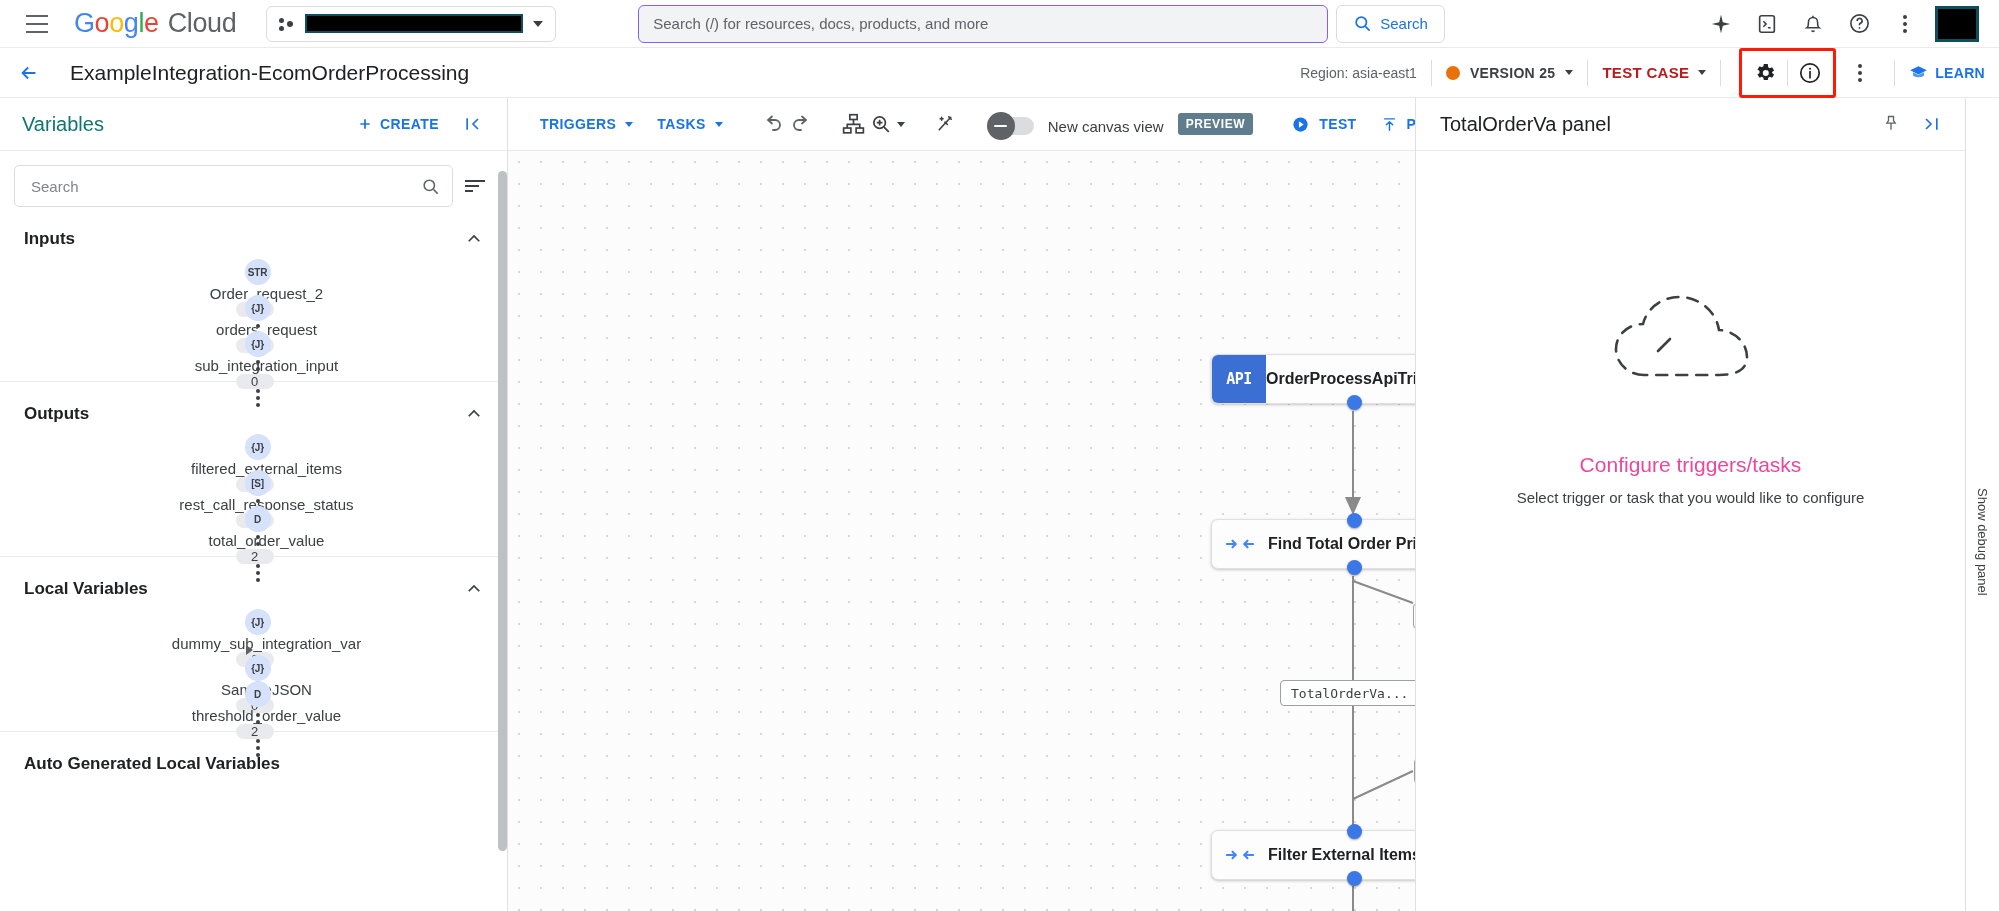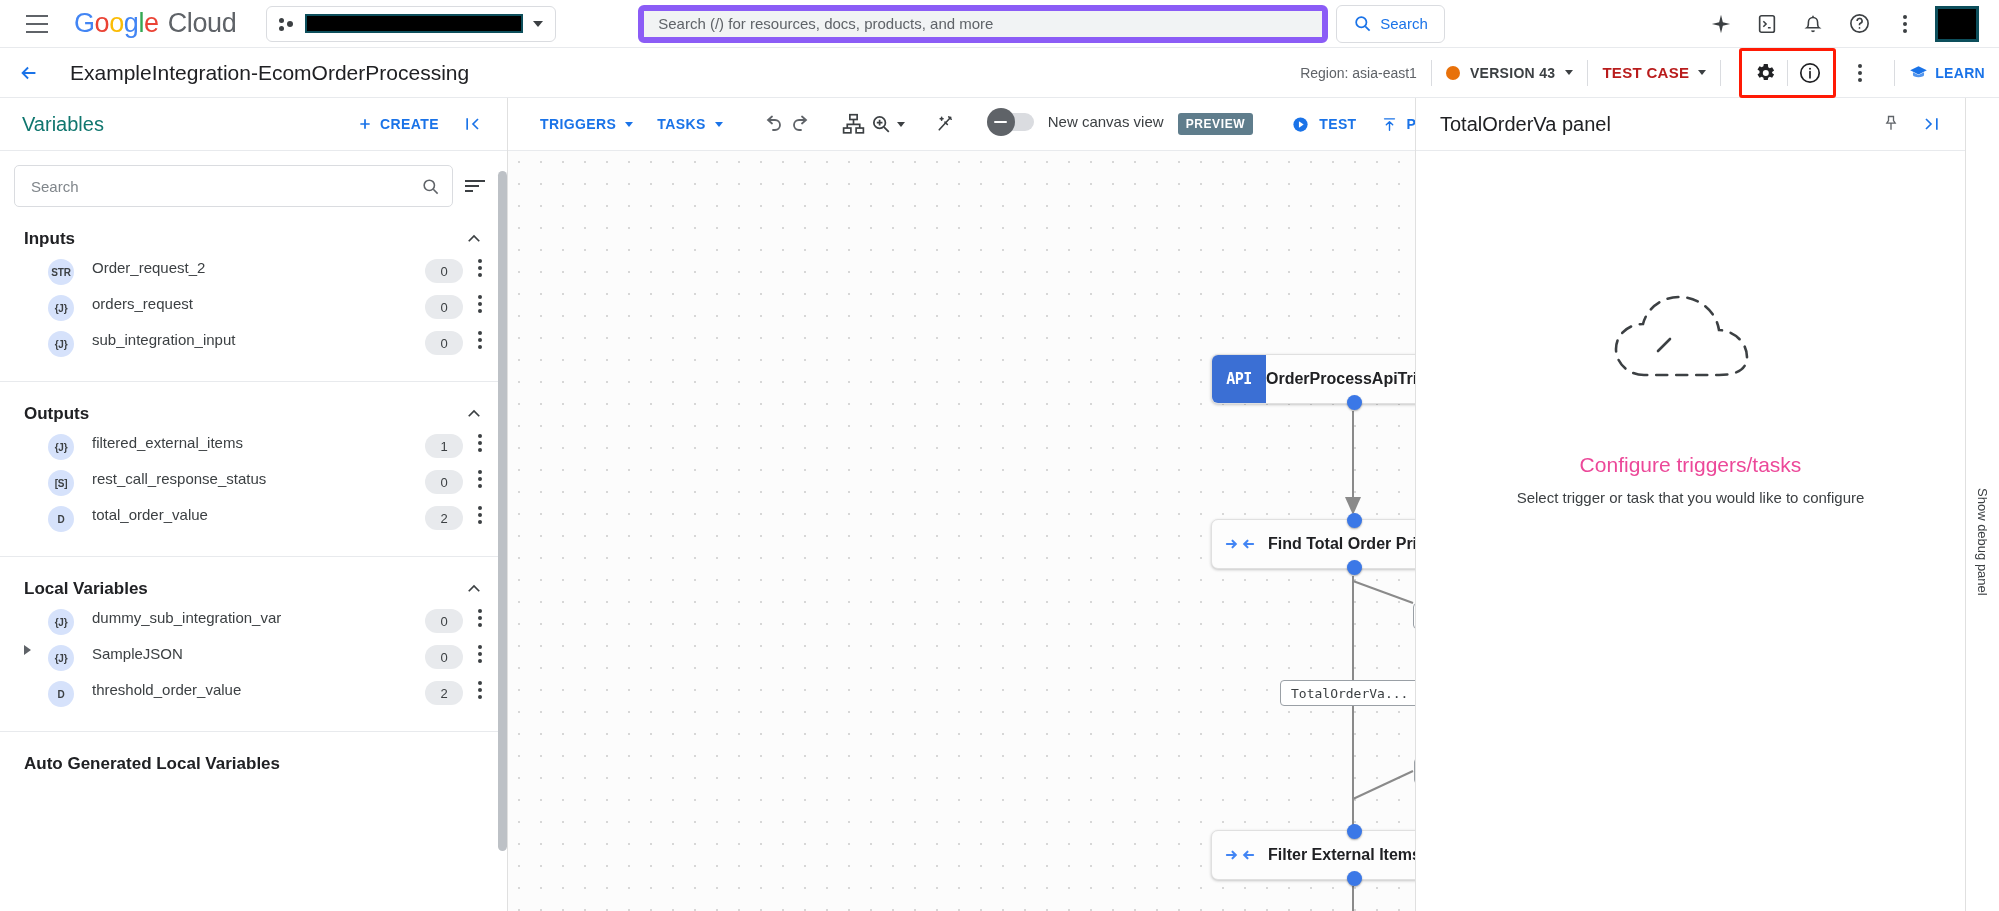--- a/index.html
+++ b/index.html
@@ -40,21 +40,21 @@
   .proj-dots i { position:absolute; background:#3c4043; border-radius:50%; display:block; }
   .proj-dots i:nth-child(1){ width:5px;height:5px; left:0; top:2px;}
   .proj-dots i:nth-child(2){ width:5px;height:5px; left:0; top:10px;}
   .proj-dots i:nth-child(3){ width:6px;height:6px; left:8px; top:5px;}
   .proj-redacted { flex:1; height: 19px; background:#000; border:2px solid #0d4f5c; }
   .caret { width:0;height:0;border-left:5px solid transparent;border-right:5px solid transparent;border-top:6px solid #3c4043; }
 
   .search-box {
     margin-left: 82px;
     flex: 0 1 690px; height: 38px;
-    background: #f1f3f4; border: 6px solid #8b5cf6; border-radius: 6px;
+    background: #f1f3f4; border: 1px solid #8b5cf6; border-radius: 6px;
     display:flex; align-items:center; padding: 0 14px;
     font-size: 15px; color:#5f6368;
   }
   .search-box input { border:none; background:transparent; outline:none; width:100%; font-size:15px; color:#3c4043; font-family:"Liberation Sans",sans-serif; }
   .search-box input::placeholder { color:#5f6368; }
 
   .search-btn {
     height:38px; display:flex; align-items:center; gap:8px;
     padding: 0 16px; margin-left: 8px;
     border:1px solid #dadce0; border-radius:6px;
@@ -114,21 +114,21 @@
   .sort-icon { width:26px;height:26px;display:flex;flex-direction:column;justify-content:center;gap:3px;cursor:pointer; }
   .sort-icon i { display:block; height:2px; background:#3c4043; }
   .sort-icon i:nth-child(1){ width:20px; } .sort-icon i:nth-child(2){ width:14px; } .sort-icon i:nth-child(3){ width:8px; }
 
   .var-section { padding: 0; }
   .sec-header { display:flex; align-items:center; padding: 22px 24px 10px 24px; cursor:pointer; }
   .sec-title { font-size:17px; font-weight:700; color:#202124; }
   .sec-spacer { flex:1; }
   .chev-up { color:#3c4043; font-size:15px; }
 
-  .var-row { display:flex; align-items:flex-start; height:36px; padding: 0 16px 0 24px; cursor:pointer; }
+  .var-row { display:flex; align-items:center; height:36px; padding: 0 16px 0 24px; cursor:pointer;flex-direction:column; }
   .tw { width: 24px; display:flex; align-items:center; }
   .tw .tri { width:0;height:0;border-top:5px solid transparent;border-bottom:5px solid transparent;border-left:7px solid #5f6368; }
   .type-badge {
     width:26px;height:26px;border-radius:50%;background:#d6e2fb;color:#3c4043;
     display:flex;align-items:center;justify-content:center;
     font-size:10px;font-weight:700;letter-spacing:-0.2px; flex:none;
   }
   .var-name { margin-left: 18px; font-size:15px; color:#3c4043; white-space:nowrap; }
   .var-spacer { flex:1; }
   .count-pill {
@@ -143,21 +143,21 @@
 
   
   .canvas { flex:1; position:relative; overflow:hidden; min-width:0; }
   .canvas-toolbar {
     height: 53px; min-height:53px; display:flex; align-items:center;
     border-bottom:1px solid #e8eaed; background:#fff; padding: 0 14px 0 22px; gap: 4px;
   }
   .tb-text { display:flex;align-items:center;gap:9px;color:#1a73e8;font-size:14px;font-weight:600;letter-spacing:.4px;cursor:pointer;padding:7px 10px;border-radius:4px; }
   .tb-icon { width:40px;height:40px;border-radius:50%;display:flex;align-items:center;justify-content:center;cursor:pointer;color:#3c4043; }
   .tb-sep { width:1px;height:28px;background:#dadce0;margin:0 10px; }
-  .toggle-wrap { display:flex; align-items:flex-start; gap:14px; margin-left: 6px; }
+  .toggle-wrap { display:flex; align-items:flex-end; gap:14px; margin-left: 6px; }
   .toggle {
     width: 44px; height: 18px; border-radius: 9px; background: #dadce0; position: relative; cursor:pointer;
   }
   .toggle .knob { position:absolute; left:-3px; top:-5px; width:28px;height:28px;border-radius:50%;background:#5f6368;
     display:flex;align-items:center;justify-content:center; }
   .toggle .knob::after { content:""; display:block; width:13px;height:2.5px;background:#fff;border-radius:2px; }
   .canvas-lbl { font-size:15px;color:#3c4043; white-space:nowrap; }
   .preview-badge { background:#5f7d8c; color:#fff; font-size:12px; font-weight:700; letter-spacing:.6px; padding:4px 8px; border-radius:3px; }
 
   .canvas-area { position:absolute; top:53px; left:0; right:0; bottom:0; background:#fcfcfc;
@@ -288,21 +288,21 @@
       </svg>
     </div>
     <div class="page-title">ExampleIntegration-EcomOrderProcessing</div>
     <div class="sh-spacer"></div>
 
     <div class="region-label">Region: asia-east1</div>
     <div class="vsep"></div>
 
     <div class="ver-chip">
       <span class="ver-dot"></span>
-      <span class="ver-text">VERSION 43</span>
+      <span class="ver-text">VERSION 25</span>
       <span class="caret-sm"></span>
     </div>
     <div class="vsep"></div>
 
     <div class="testcase">
       <span>TEST CASE</span>
       <span class="caret-sm"></span>
     </div>
     <div class="vsep"></div>
 

